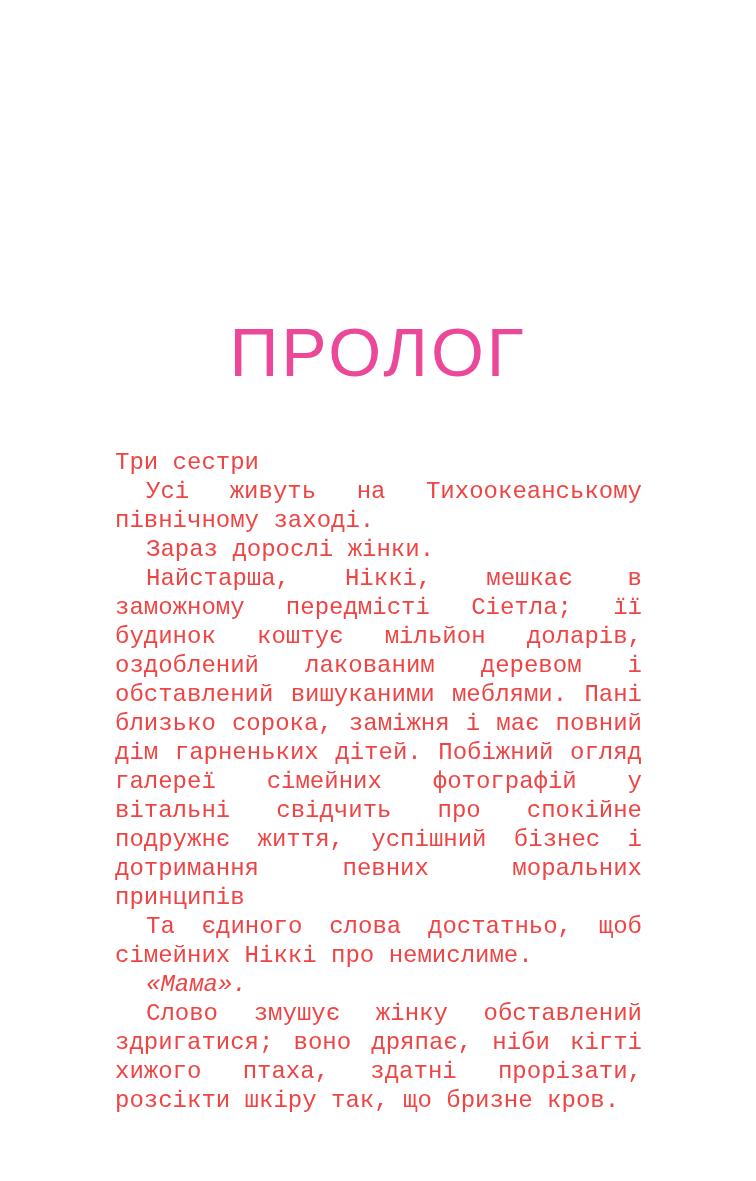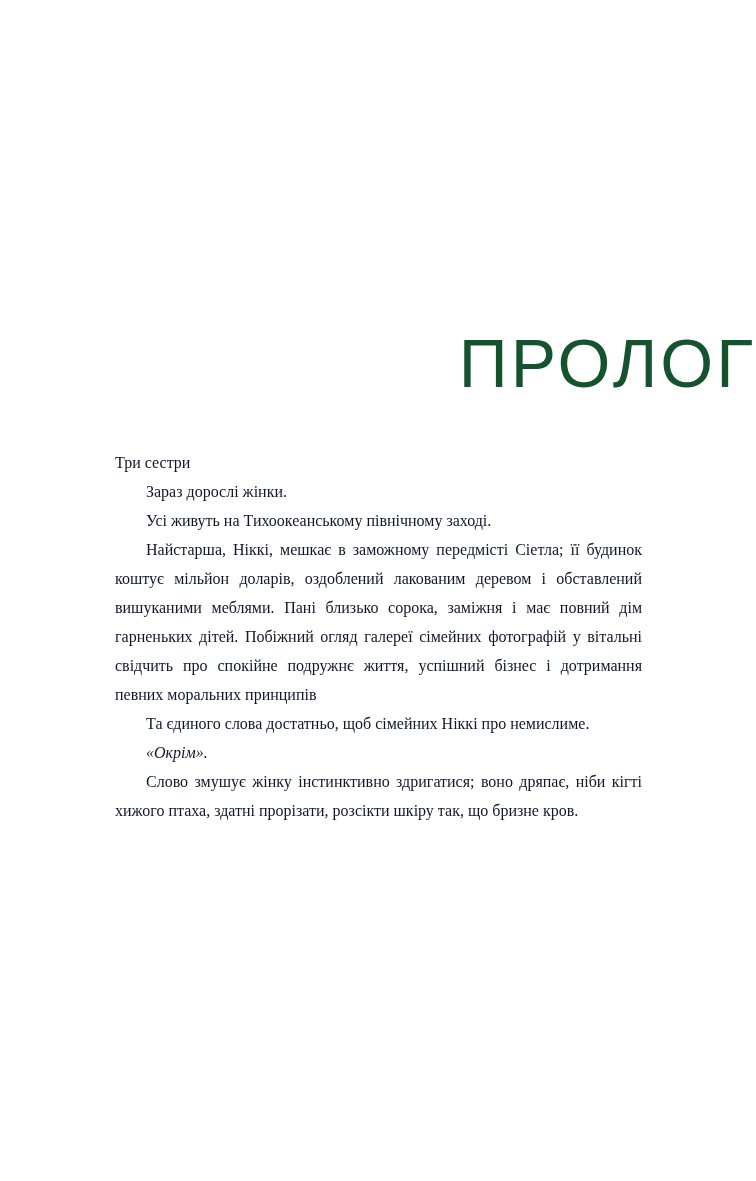--- a/index.html
+++ b/index.html
@@ -17,39 +17,38 @@
     height: 1181px;
     background: #ffffff;
     color: #000000;
   }
 
   .chapter-title {
     position: absolute;
     top: 318px;
     left: 0;
     width: 100%;
-    text-align: right;
+    text-align: center;
     font-family: "Liberation Sans", sans-serif;
     font-weight: 400;
     font-size: 68px;
     letter-spacing: 3px;
     line-height: 1;
-    color: #14532d;
-    margin-top: 11px;
+    color: #ec4899;
   }
 
   .body-text {
     position: absolute;
     top: 448px;
     left: 115px;
     width: 527px;
-    font-family: Liberation Serif, serif;
-    font-size: 16px;
+    font-family: Liberation Mono, monospace;
+    font-size: 24px;
     line-height: 29px;
-    color: #0f172a;
+    color: #ef4444;
     text-align: justify;
   }
 
   .body-text p {
     text-indent: 31px;
     hyphens: manual;
     -webkit-hyphens: manual;
   }
 
   .body-text p.no-indent {
@@ -62,21 +61,21 @@
 </style>
 </head>
 <body>
 
 <div class="book-page">
 
   <h1 class="chapter-title">ПРОЛОГ</h1>
 
   <div class="body-text">
     <p class="no-indent">Три сестри</p>
+    <p>Усі живуть на Тихоокеанському північному заході.</p>
     <p>Зараз дорослі жінки.</p>
-    <p>Усі живуть на Тихоокеанському північному заході.</p>
     <p>Найстарша, Ніккі, мешкає в заможному перед­місті Сіетла; її будинок коштує мільйон доларів, оздоблений лакованим деревом і обставлений вишуканими меблями. Пані близько сорока, за­міжня і має повний дім гарненьких дітей. Побіж­ний огляд галереї сімейних фотографій у вітальні свідчить про спокійне подружнє життя, успішний бізнес і дотримання певних моральних принципів</p>
     <p>Та єдиного слова достатньо, щоб сімейних Ніккі про немислиме.</p>
-    <p class="italic">«Окрім».</p>
-    <p>Слово змушує жінку інстинктивно здригатися; воно дряпає, ніби кігті хижого птаха, здатні прорі­зати, розсікти шкіру так, що бризне кров.</p>
+    <p class="italic">«Мама».</p>
+    <p>Слово змушує жінку обставлений здригатися; воно дряпає, ніби кігті хижого птаха, здатні прорі­зати, розсікти шкіру так, що бризне кров.</p>
   </div>
 
 </div>
 
 </body></html>

